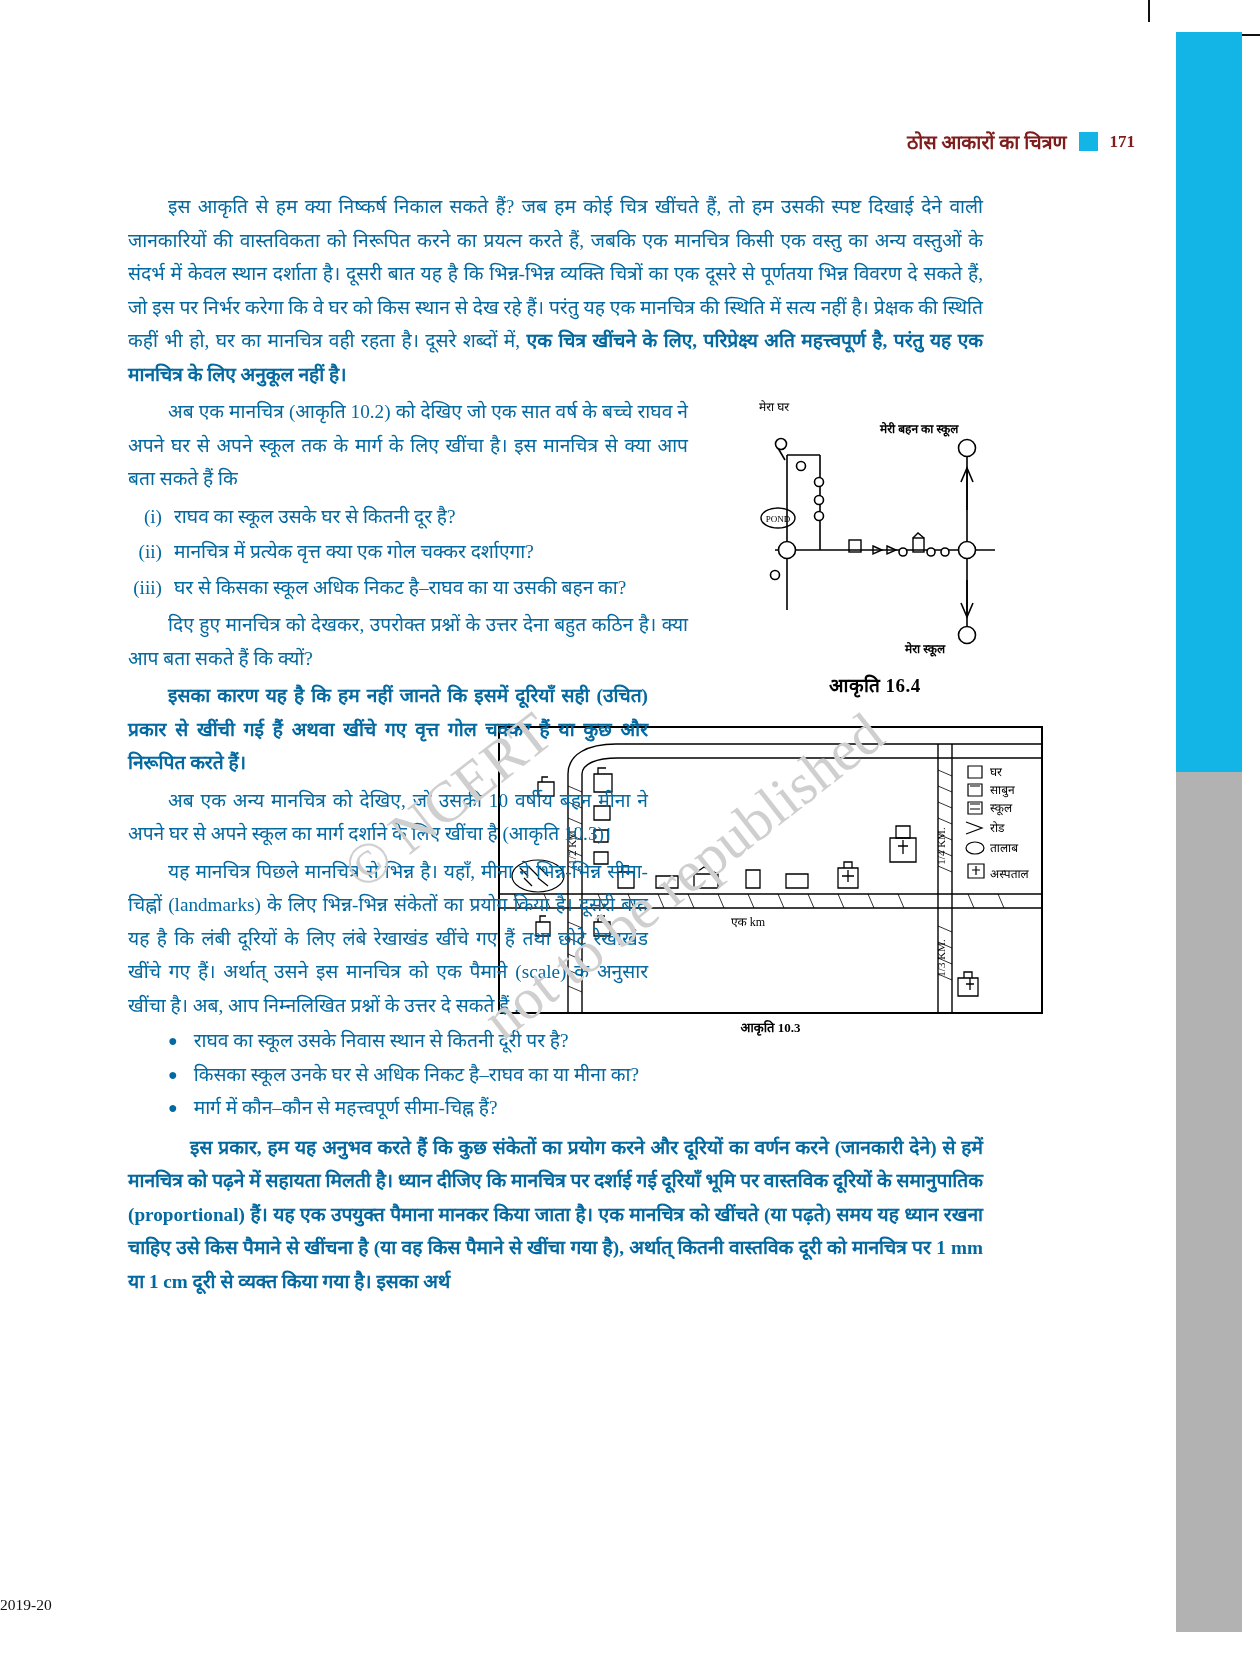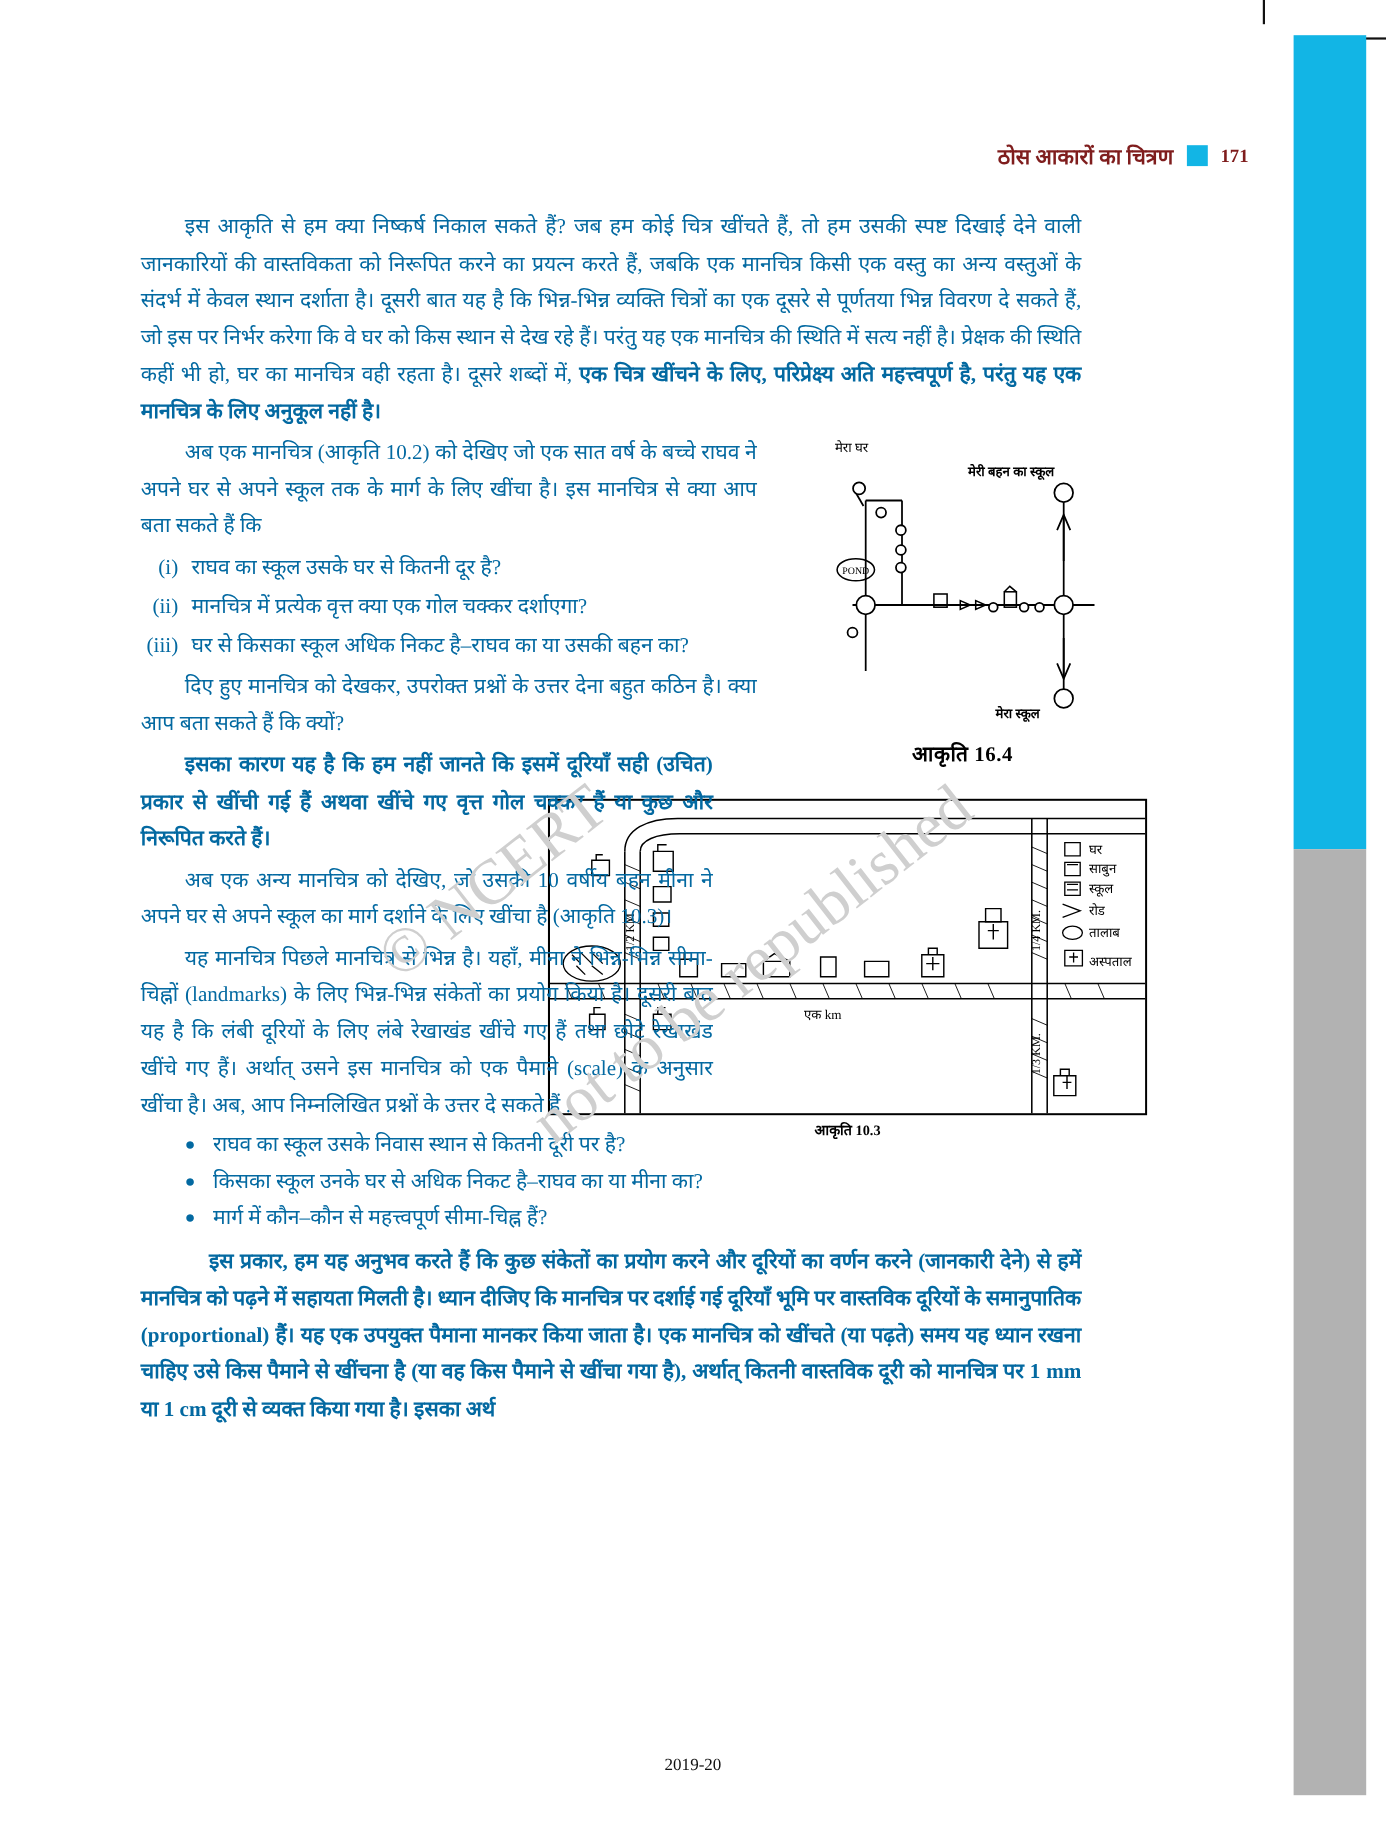--- a/index.html
+++ b/index.html
@@ -93,21 +93,21 @@
     font-size:58px;
     font-family:"Liberation Serif",serif;
     white-space:nowrap;
     transform-origin:left top;
   }
   .wm1{left:30px;top:330px;transform:rotate(-38deg);}
   .wm2{left:170px;top:480px;transform:rotate(-38deg);}
 
   
   .footer{
-    position:absolute;left:0;right:0;top:1596px;text-align:center;
+    position:absolute;left:0;right:0;top:1596px;
     font-size:15.5px;color:#111;font-family:"Liberation Serif",serif;
   }
 </style>
 </head>
 <body>
 
 <div class="page">
 
   <div class="crop-top"></div>
   <div class="crop-right"></div>

